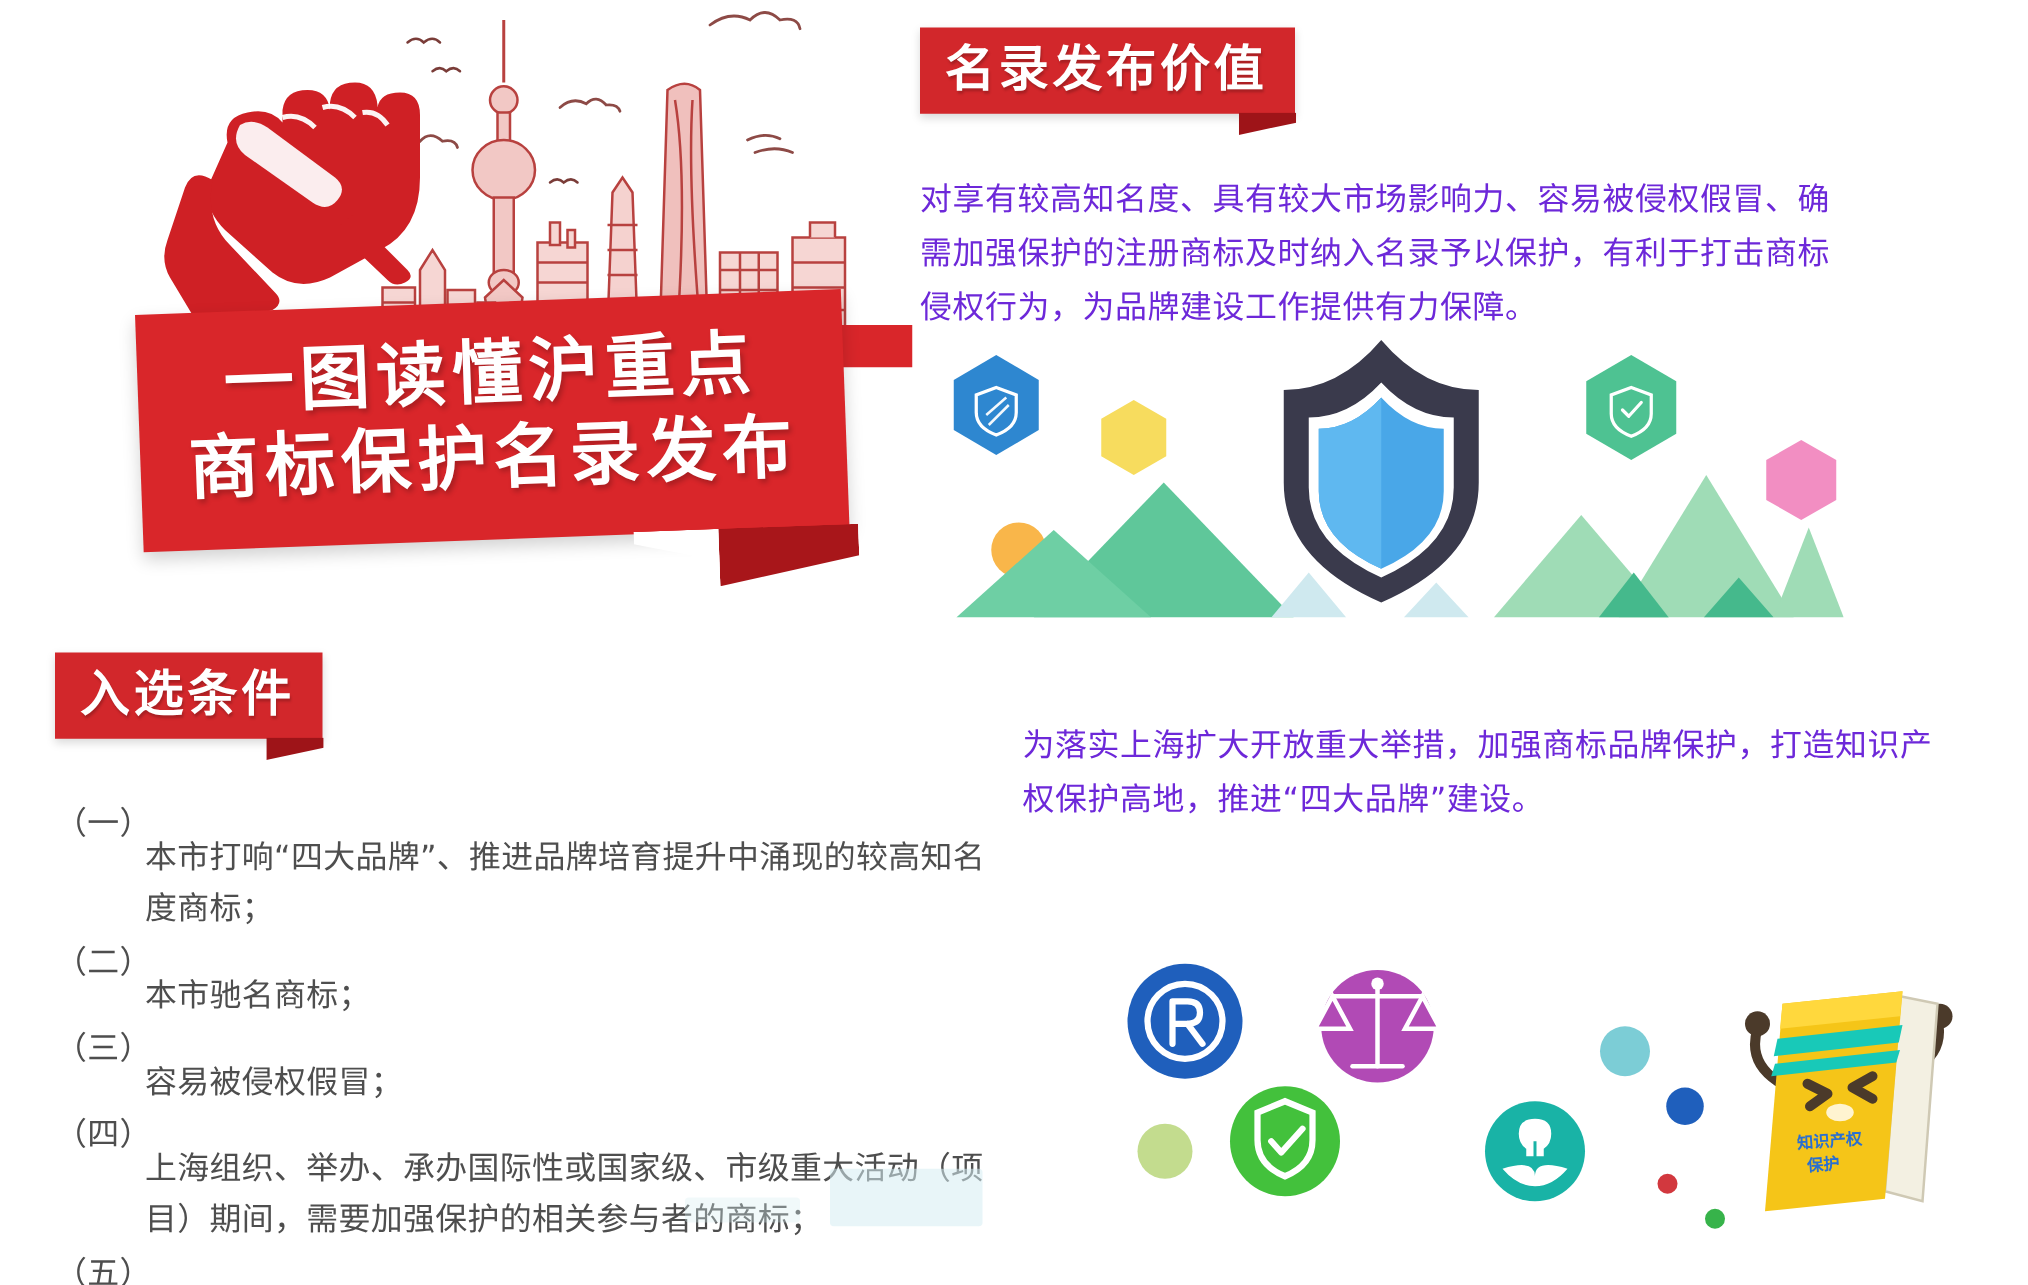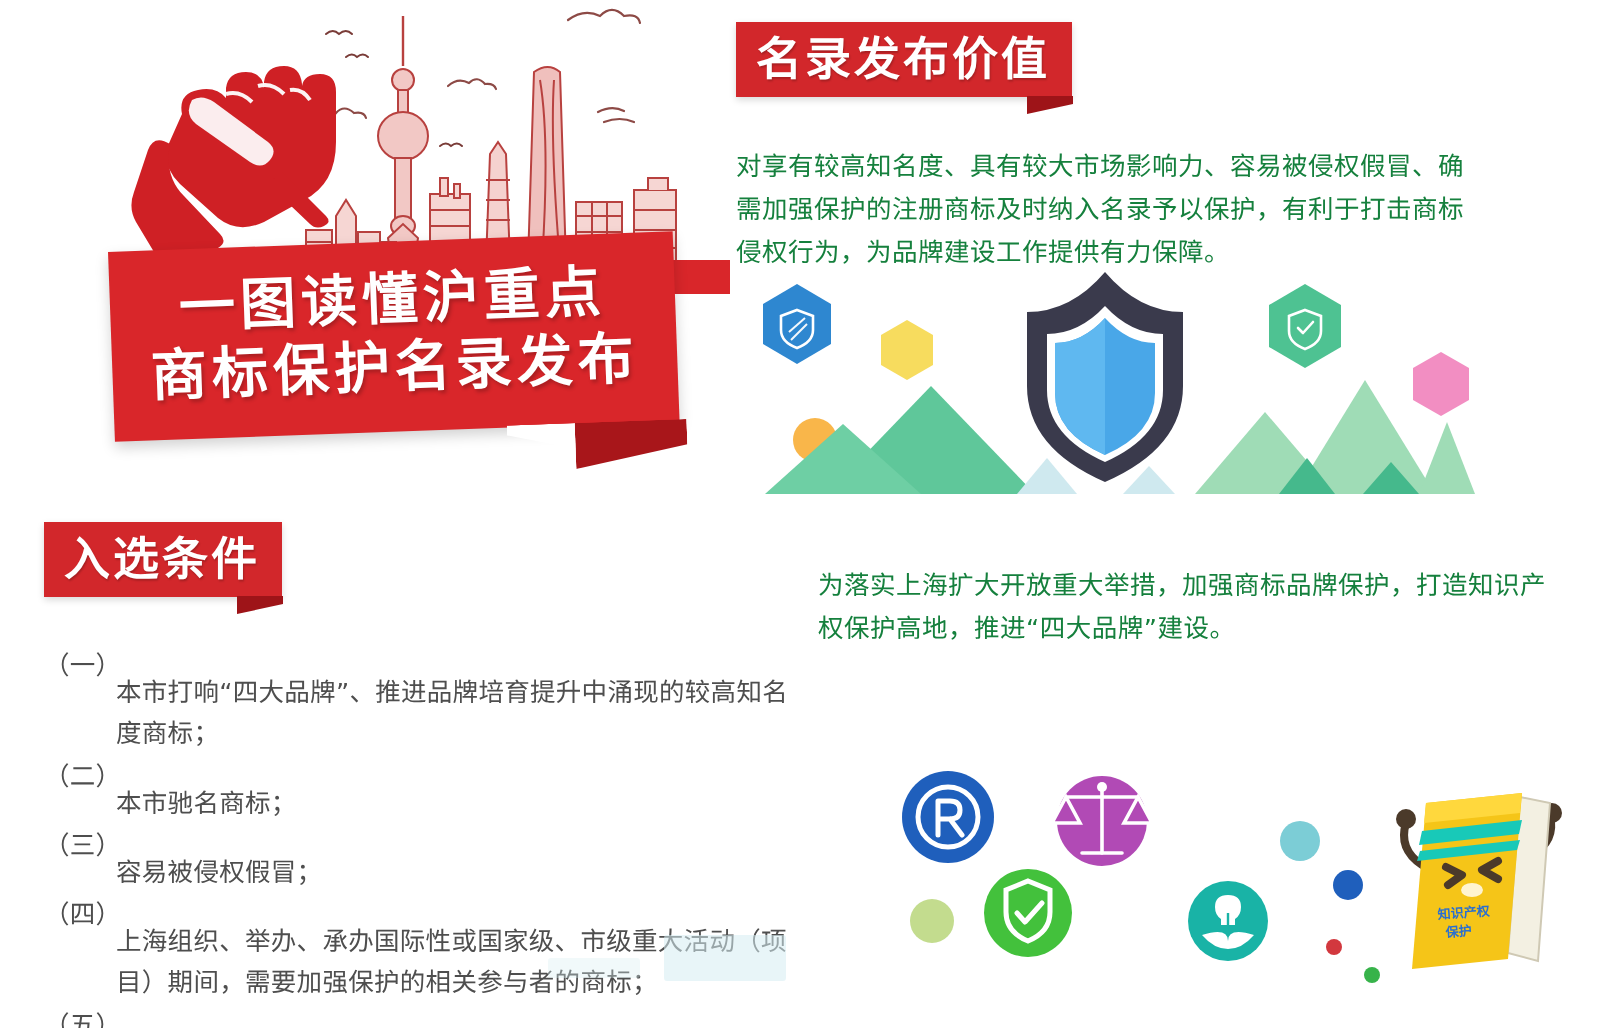--- a/index.html
+++ b/index.html
@@ -90,41 +90,41 @@
   }
   .title-text span { display: block; white-space: nowrap; }
 
   
   .badge {
     position: relative;
     display: inline-block;
     background: #d2272b;
     color: #fff;
     font-weight: 700;
-    font-size: 46px;
+    font-size: 40px;
     letter-spacing: 3px;
     line-height: 1;
     padding: 14px 22px 15px 20px;
     box-shadow: 0 3px 7px rgba(0,0,0,.15);
     text-shadow: 1px 2px 2px rgba(0,0,0,.2);
   }
   .badge::after {
     content: "";
     position: absolute;
     right: -1px;
     bottom: -17px;
     width: 46px;
     height: 18px;
     background: #9e1418;
     clip-path: polygon(0 0, 100% 0, 100% 45%, 0 100%);
   }
 
   
   .para {
-    color: #15803d;
+    color: #6d28d9;
     font-size: 25.5px;
     line-height: 1.68;
     letter-spacing: .5px;
     font-weight: 500;
   }
 
   
   .value-block {
     position: absolute;
     left: 736px; top: 22px;
@@ -170,21 +170,21 @@
     margin-top: 27px;
   }
 
   
   .purpose-block {
     position: absolute;
     left: 818px; top: 530px;
     width: 760px;
   }
   .purpose-block .para {
-    margin-top: 34px;
+    margin-top: 46px;
     width: 740px;
   }
   .purpose-art {
     position: absolute;
     left: 860px; top: 735px;
     width: 720px; height: 250px;
   }
 
   
   .cut-shape { position: absolute; background: #d6edf2; opacity: .55; }

